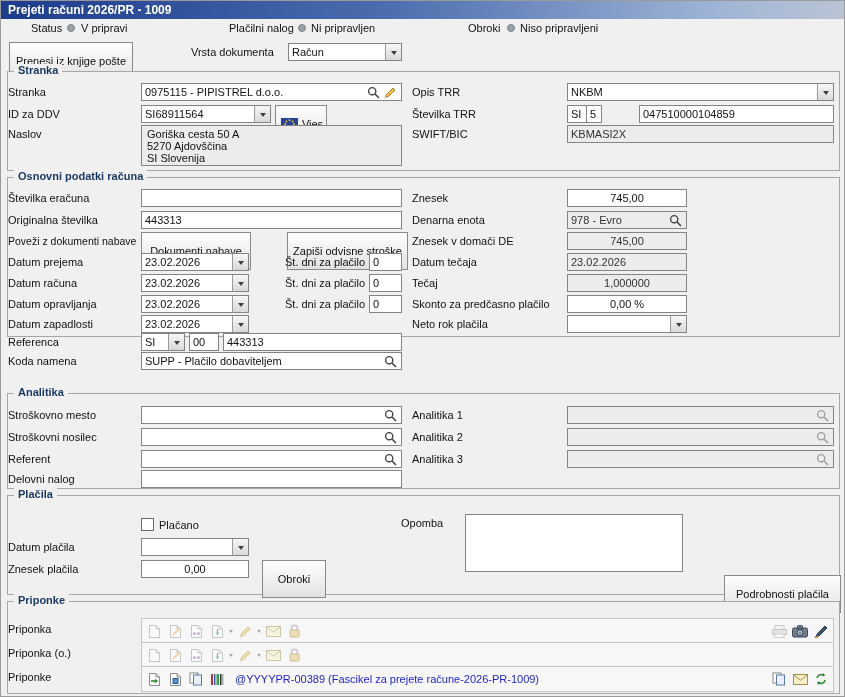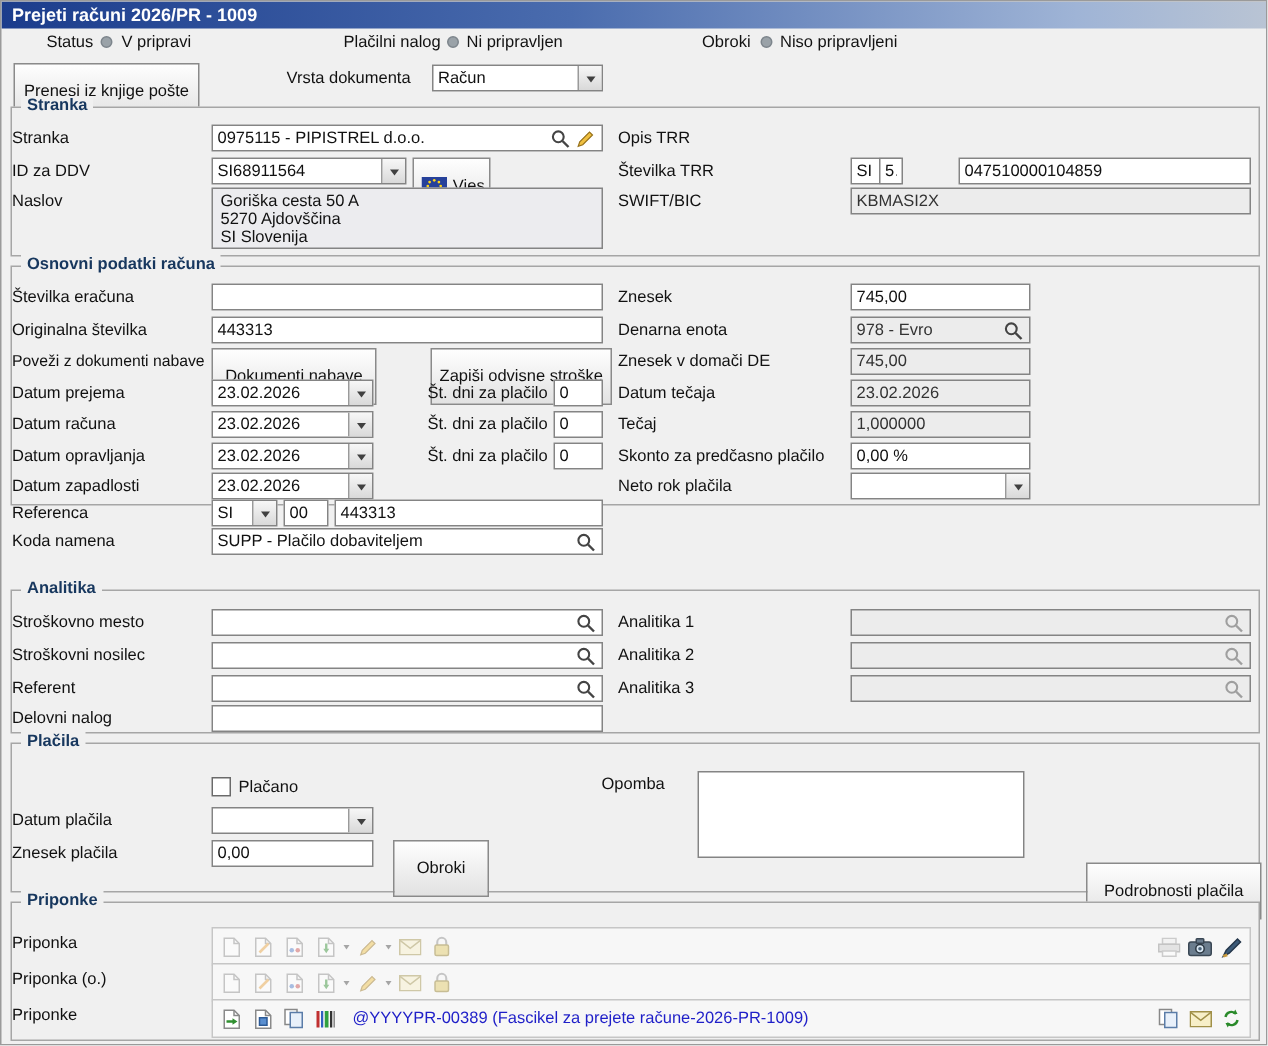--- a/index.html
+++ b/index.html
@@ -12,21 +12,21 @@
   .statusbar span{position:absolute;line-height:14px}
   .dot{position:absolute;width:8px;height:8px;border-radius:50%;background:#9aa2a8;border:1px solid #7d858c}
   .grp{position:absolute;border:1px solid #a6a6a6;background:#f0f0f0}
   .grp-title{position:absolute;top:-8px;left:6px;background:#f0f0f0;padding:0 4px;font-weight:bold;
     color:#17375e;height:13px;line-height:13px;white-space:nowrap}
   .g-lbl{position:absolute;height:18px;line-height:18px;text-align:left;white-space:nowrap;overflow:hidden}
   .fld{position:absolute;height:18px;border:1px solid #848484;background:#fff;display:flex;align-items:center;
     padding:0 3px;overflow:hidden;white-space:nowrap}
   .fld.gray{background:#ececec;color:#333}
   .fld .val{flex:1;overflow:hidden;text-overflow:ellipsis}
-  .fld.num .val{text-align:left}
+  .fld.num .val{text-align:center}
   .icon-btn{display:flex;align-items:center;justify-content:center;flex:none;margin-left:2px;width:15px;height:15px}
   .ddbtn{width:16px;align-self:stretch;background:linear-gradient(#f7f7f7,#d9d9d9);border-left:1px solid #9a9a9a;
     display:flex;align-items:center;justify-content:center;margin-left:auto;margin-right:-3px;flex:none}
   .tri{width:0;height:0;border:3px solid transparent;border-top:4px solid #404040;margin-top:4px}
   .tri-sm{width:0;height:0;border:2.5px solid transparent;border-top:3.5px solid #404040;margin-top:3px}
   .btn{position:absolute;height:19px;border:1px solid #8a8a8a;background:linear-gradient(#fefefe,#e2e2e2);
     display:flex;align-items:center;justify-content:center;gap:4px;padding:18px 4px;white-space:nowrap;cursor:default}
   .multi{position:absolute;border:1px solid #848484;background:#ececef;padding:2px 5px;white-space:pre-line;line-height:12px}
   .tarea{position:absolute;border:1px solid #848484;background:#fff}
   .chk{position:absolute;width:13px;height:13px;border:1px solid #6a6a6a;background:#fff}
@@ -80,20 +80,26 @@
           </svg>
         </span>
       <span class="icon-btn">
           <svg width="13" height="13" viewBox="0 0 13 13">
             <path d="M1.5 11.5 L2.5 8.5 L9 2 L11 4 L4.5 10.5 Z" fill="#f0c040" stroke="#96711a" stroke-width="0.8"></path>
           </svg>
         </span>
     </div>
 
     <span class="g-lbl" style="left:404px;top:11px;width:150px">Opis TRR</span>
+    <div class="fld" style="left:559px;top:11px;width:267px">
+      <span class="val">NKBM</span>
+      <span class="ddbtn">
+          <span class="tri"></span>
+        </span>
+    </div>
 
     <span class="g-lbl" style="left:0;top:33px;width:129px">ID za DDV</span>
     <div class="fld" style="left:133px;top:33px;width:130px">
       <span class="val">SI68911564</span>
       <span class="ddbtn">
           <span class="tri"></span>
         </span>
     </div>
     <div class="btn" style="left:267px;top:33px;width:52px">
       <span class="icon-btn" style="width:17px">

